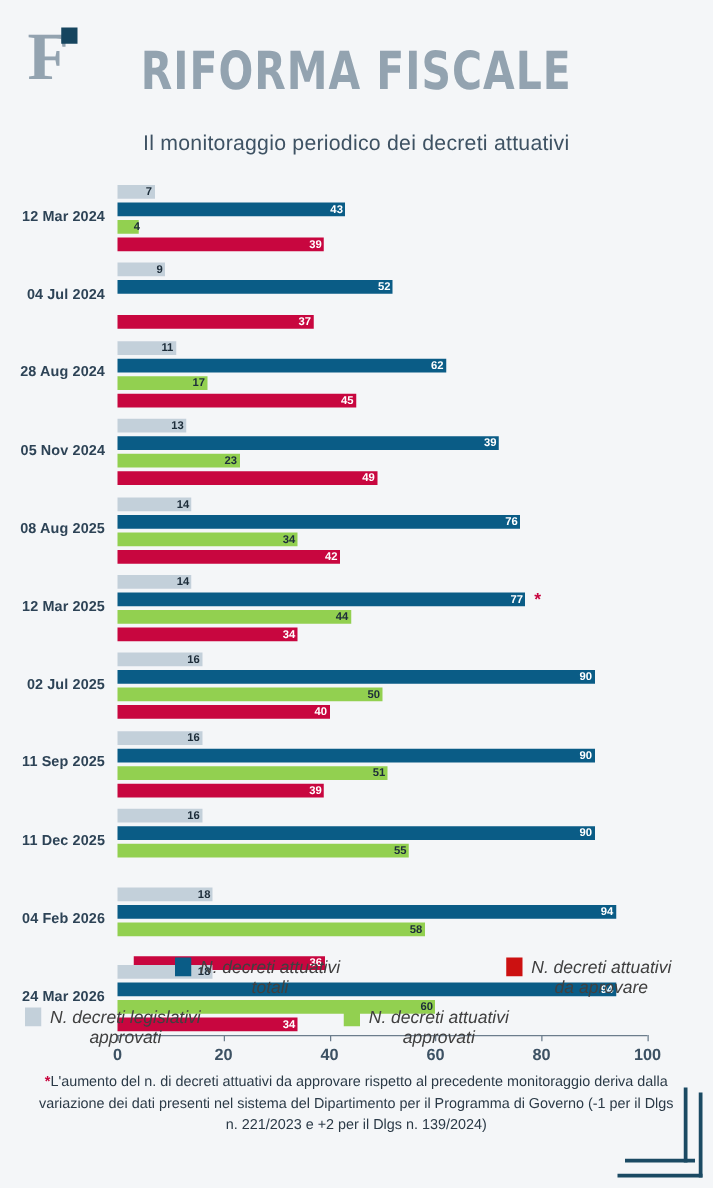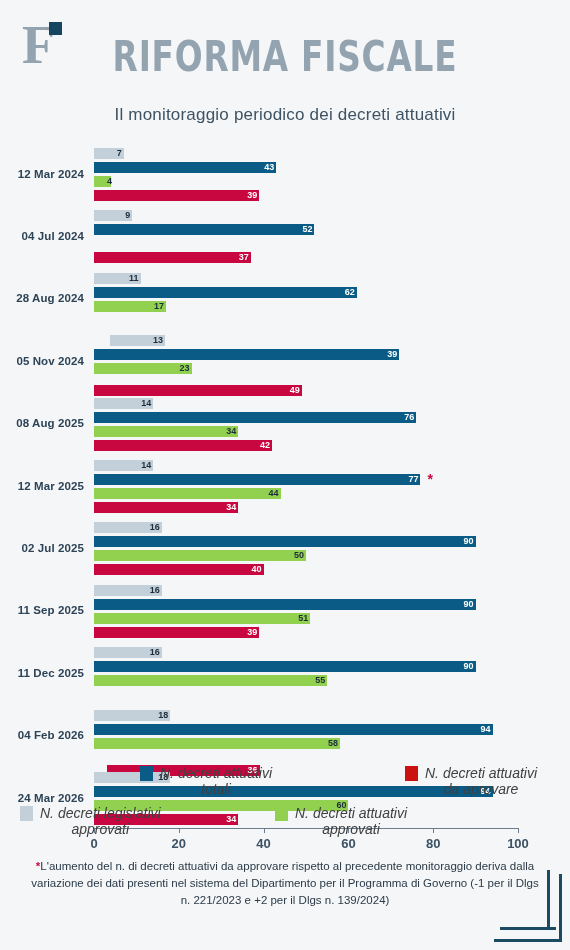--- a/index.html
+++ b/index.html
@@ -266,36 +266,40 @@
           <div class="bar-val v-dark" style="left: 28.64px; width: 16px; text-align: right;">11</div>
         </div>
         <div class="bar-row" style="top: 14px; left: 94px; right: 0px;">
           <div class="bar" style="width: 262.88px; background: rgb(10, 92, 134);"></div>
           <div class="bar-val v-in" style="left: 244.88px; width: 16px; text-align: right;">62</div>
         </div>
         <div class="bar-row" style="top: 28px; left: 94px; right: 0px;">
           <div class="bar" style="width: 72.08px; background: rgb(146, 208, 80);"></div>
           <div class="bar-val v-dark" style="left: 54.08px; width: 16px; text-align: right;">17</div>
         </div>
+        <div class="bar-row" style="top: 42px; left: 94px; right: 0px;">
+          <div class="bar" style="width: 190.8px; background: rgb(200, 6, 63);"></div>
+          <div class="bar-val v-in" style="left: 172.8px; width: 16px; text-align: right;">45</div>
+        </div>
       </div>
       <div class="group" style="top: 195.2px; height: 53px;">
         <div class="date-label" style="top: 19.5px;">05 Nov 2024</div>
-        <div class="bar-row" style="top: 0px; left: 94px; right: 0px; margin-left: 16px;">
+        <div class="bar-row" style="top: 0px; left: 94px; right: 0px;">
           <div class="bar" style="width: 55.12px; background: rgb(195, 208, 218);"></div>
           <div class="bar-val v-dark" style="left: 37.12px; width: 16px; text-align: right;">13</div>
         </div>
         <div class="bar-row" style="top: 14px; left: 94px; right: 0px;">
           <div class="bar" style="width: 305.28px; background: rgb(10, 92, 134);"></div>
           <div class="bar-val v-in" style="left: 287.28px; width: 16px; text-align: right;">39</div>
         </div>
         <div class="bar-row" style="top: 28px; left: 94px; right: 0px;">
           <div class="bar" style="width: 97.52px; background: rgb(146, 208, 80);"></div>
           <div class="bar-val v-dark" style="left: 79.52px; width: 16px; text-align: right;">23</div>
         </div>
-        <div class="bar-row" style="top: 42px; left: 94px; right: 16px; margin-top: 8px;">
+        <div class="bar-row" style="top: 42px; left: 94px; right: 16px;">
           <div class="bar" style="width: 207.76px; background: rgb(200, 6, 63);"></div>
           <div class="bar-val v-in" style="left: 189.76px; width: 16px; text-align: right;">49</div>
         </div>
       </div>
       <div class="group" style="top: 257.6px; height: 53px;">
         <div class="date-label" style="top: 19.5px;">08 Aug 2025</div>
         <div class="bar-row" style="top: 0px; left: 94px; right: 0px;">
           <div class="bar" style="width: 59.36px; background: rgb(195, 208, 218);"></div>
           <div class="bar-val v-dark" style="left: 41.36px; width: 16px; text-align: right;">14</div>
         </div>

